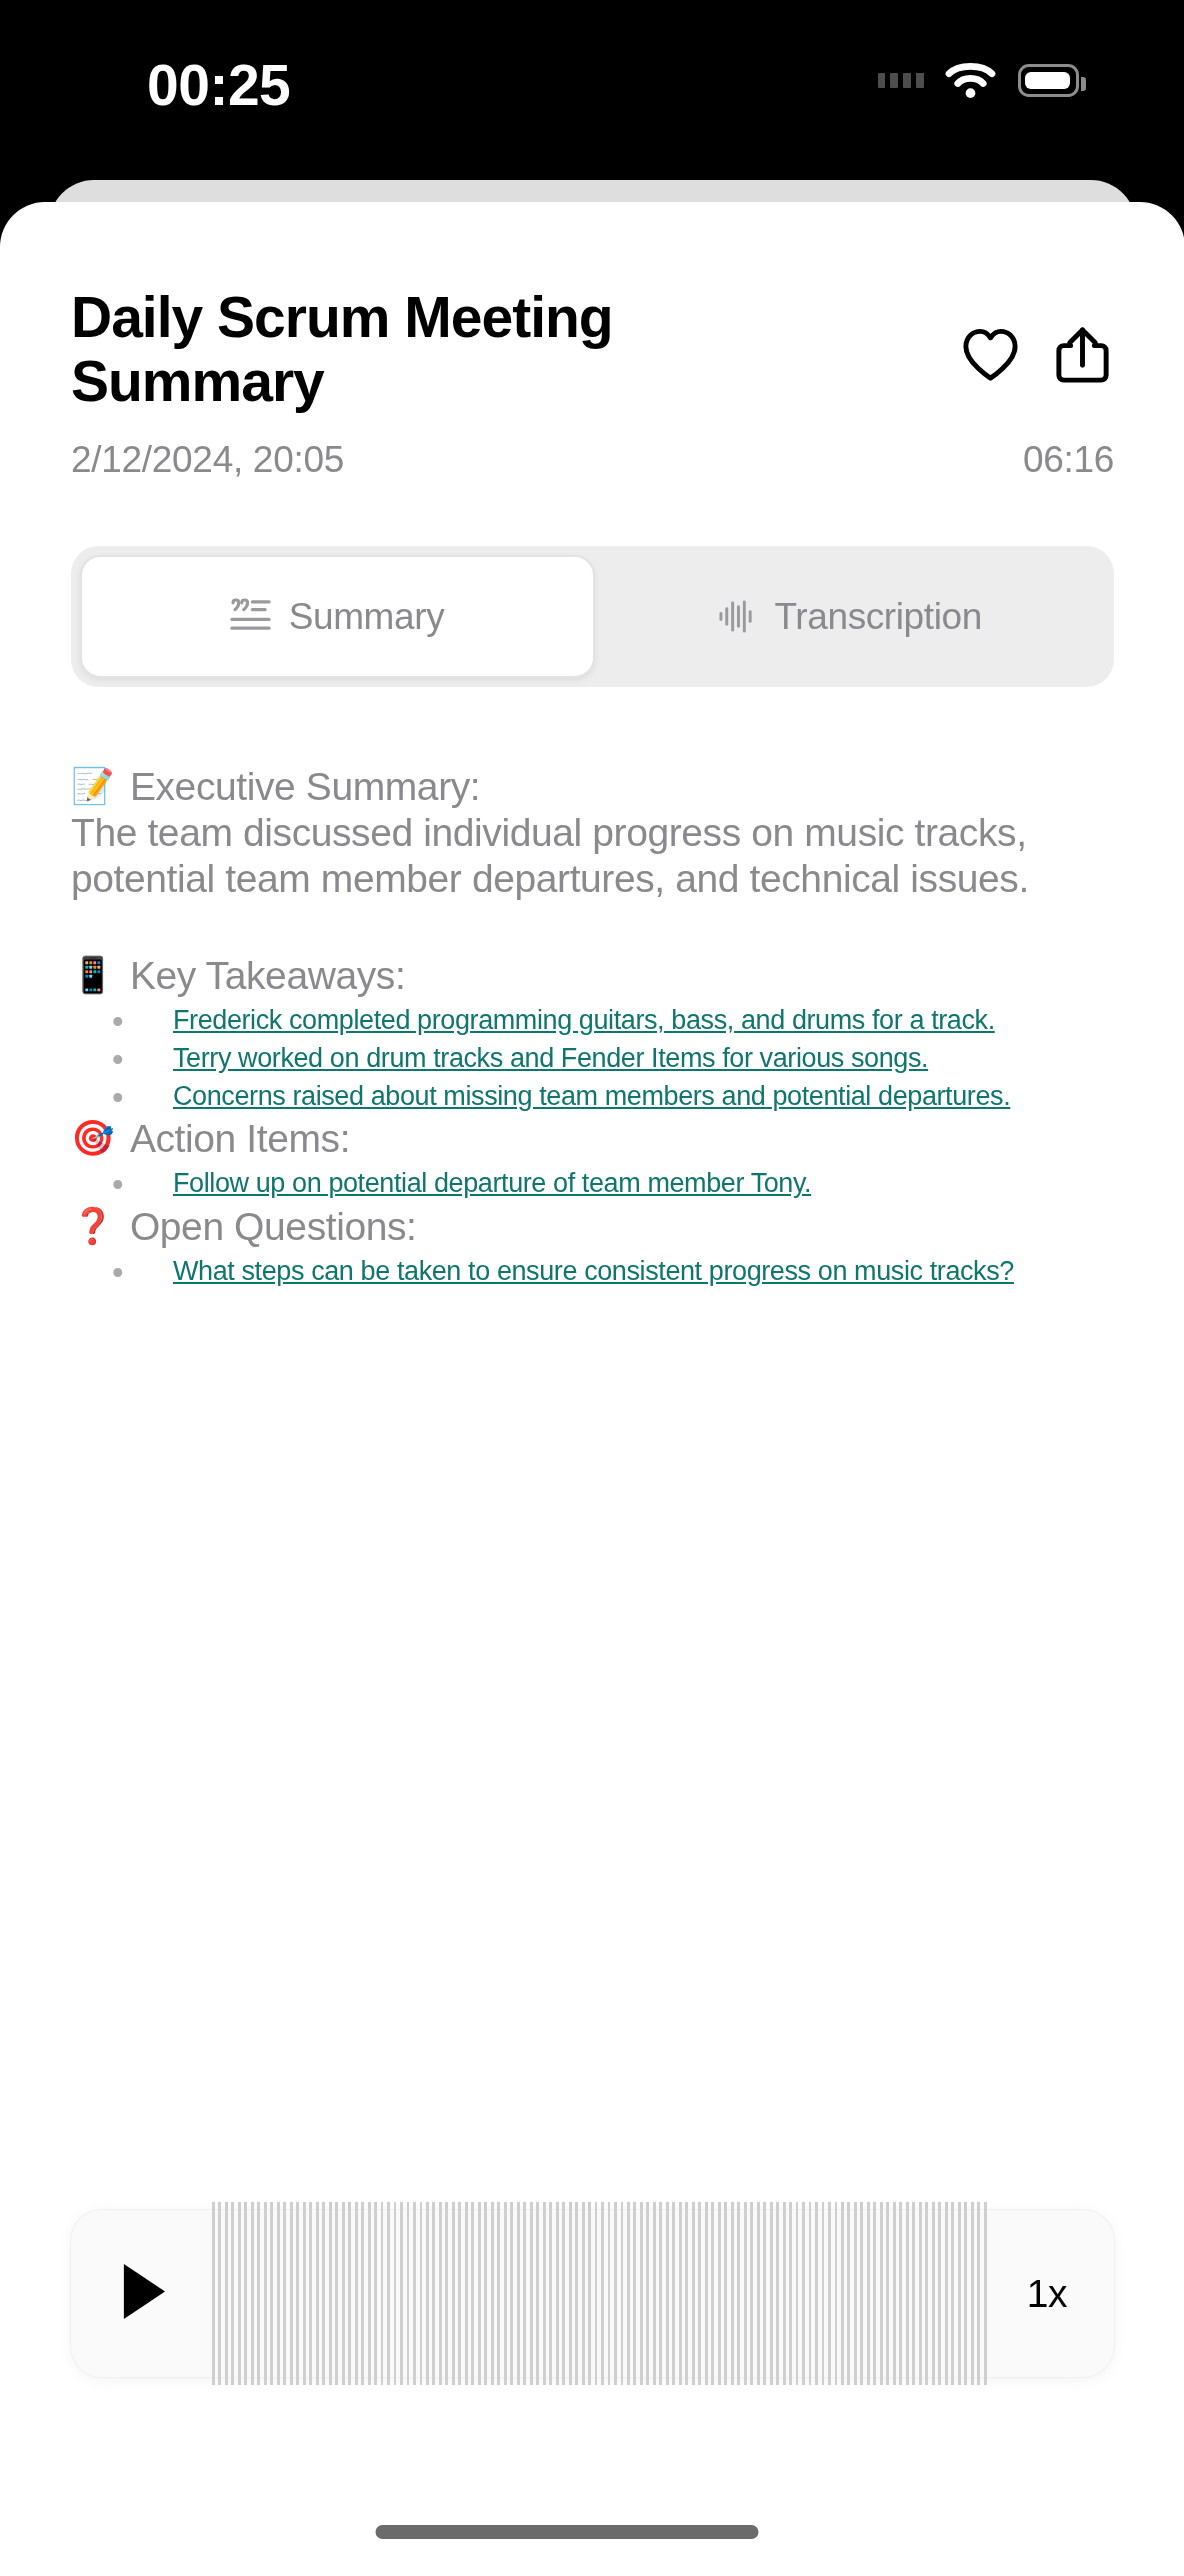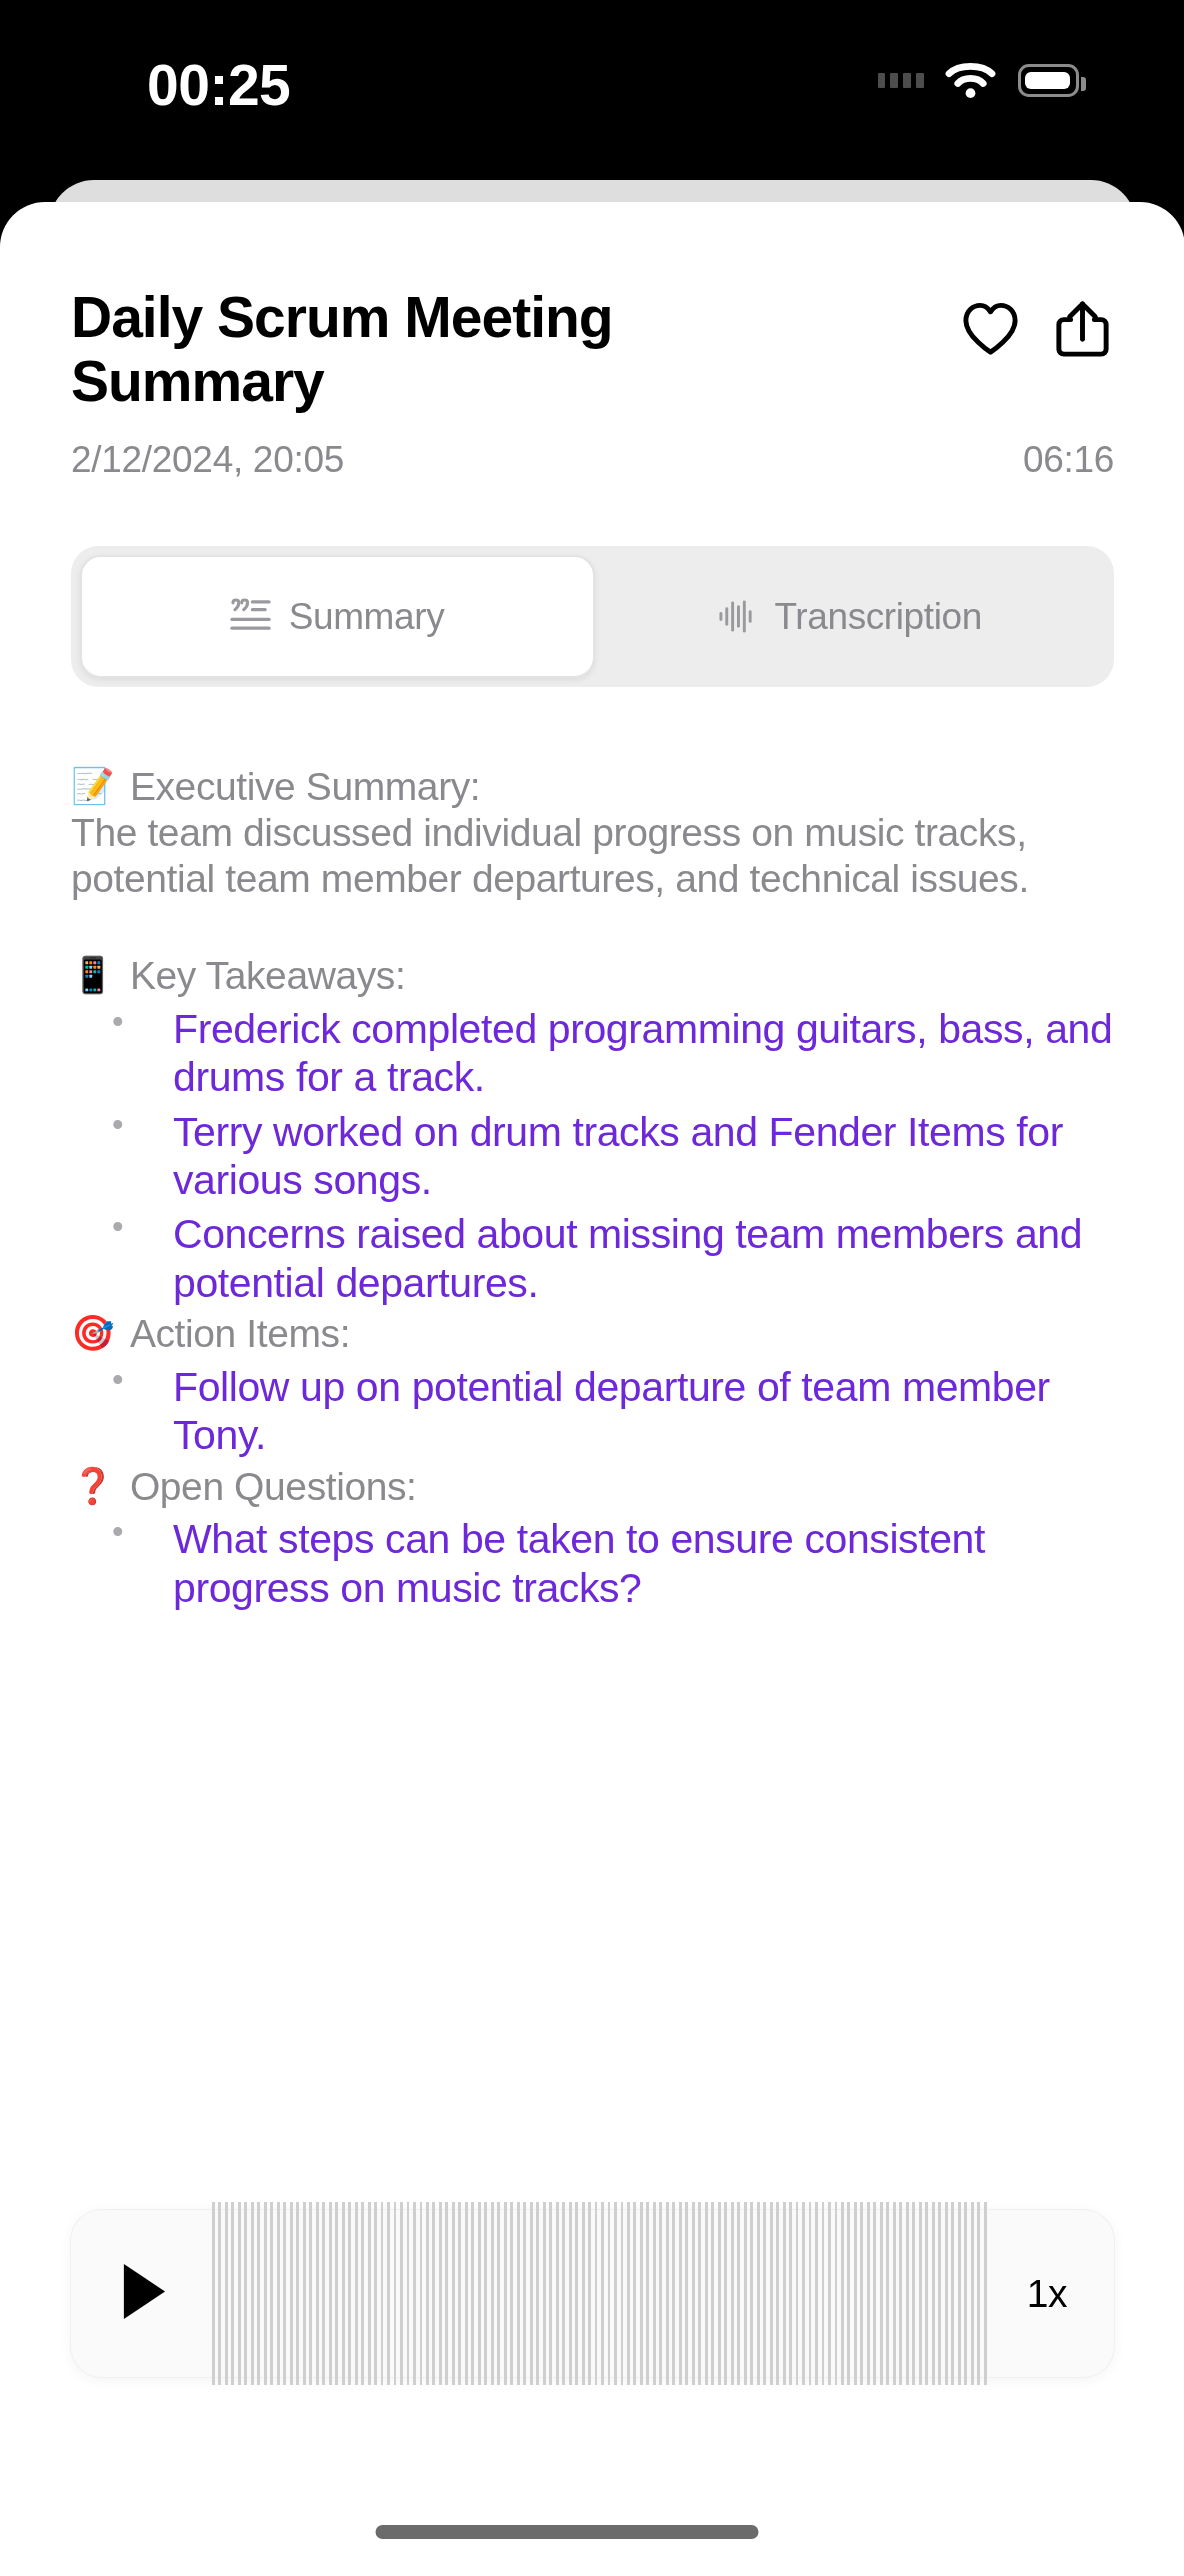--- a/index.html
+++ b/index.html
@@ -60,21 +60,21 @@
     position:absolute; left:0; top:202px;
     width:1185px; height:2374px;
     background:#fff; border-radius:45px 45px 0 0;
     overflow:hidden;
   }
 
   
   .header {
     position:relative; padding:84px 71px 0 71px;
   }
-  .title-row { display:flex; align-items:flex-start; justify-content:space-between; }
+  .title-row { display:flex; align-items:center; justify-content:space-between; }
   .doc-title {
     font-size:57px; font-weight:700; color:#000;
     line-height:1.12; letter-spacing:-1px;
     max-width:678px;
   }
   .actions { display:flex; align-items:center; gap:29.5px; padding-top:11.8px; }
   .act-btn { width:63px; height:63px; display:block; cursor:pointer; }
 
   .meta-row {
     display:flex; align-items:baseline; justify-content:space-between;
@@ -118,23 +118,24 @@
   .sec-emoji { font-size:35px; line-height:1.25; }
   .para {
     font-size:39px; color:#8a8a8e; letter-spacing:-0.4px;
     line-height:1.18;
   }
   .exec-block { margin-bottom:51px; }
   .bullets { list-style:none; margin:0 0 0 0; padding:0; }
   .bullets li {
     position:relative;
     padding-left:102px;
-    font-size:41px; color:#6d28d9; letter-spacing:-0.4px;
+    font-size:27px; color:#0f766e; letter-spacing:-0.4px;
     line-height:1.18;
     margin-top:5.9px;
+    text-decoration:underline;
   }
   .bullets li::before {
     content:"•"; position:absolute; left:41px; top:-2px;
     font-size:33px; color:#aaaaae;
   }
   .sec-block { margin-bottom:3.9px; }
   .sec-block .sec-head { margin-bottom:3.9px; }
 
   
   .player-wrap {

